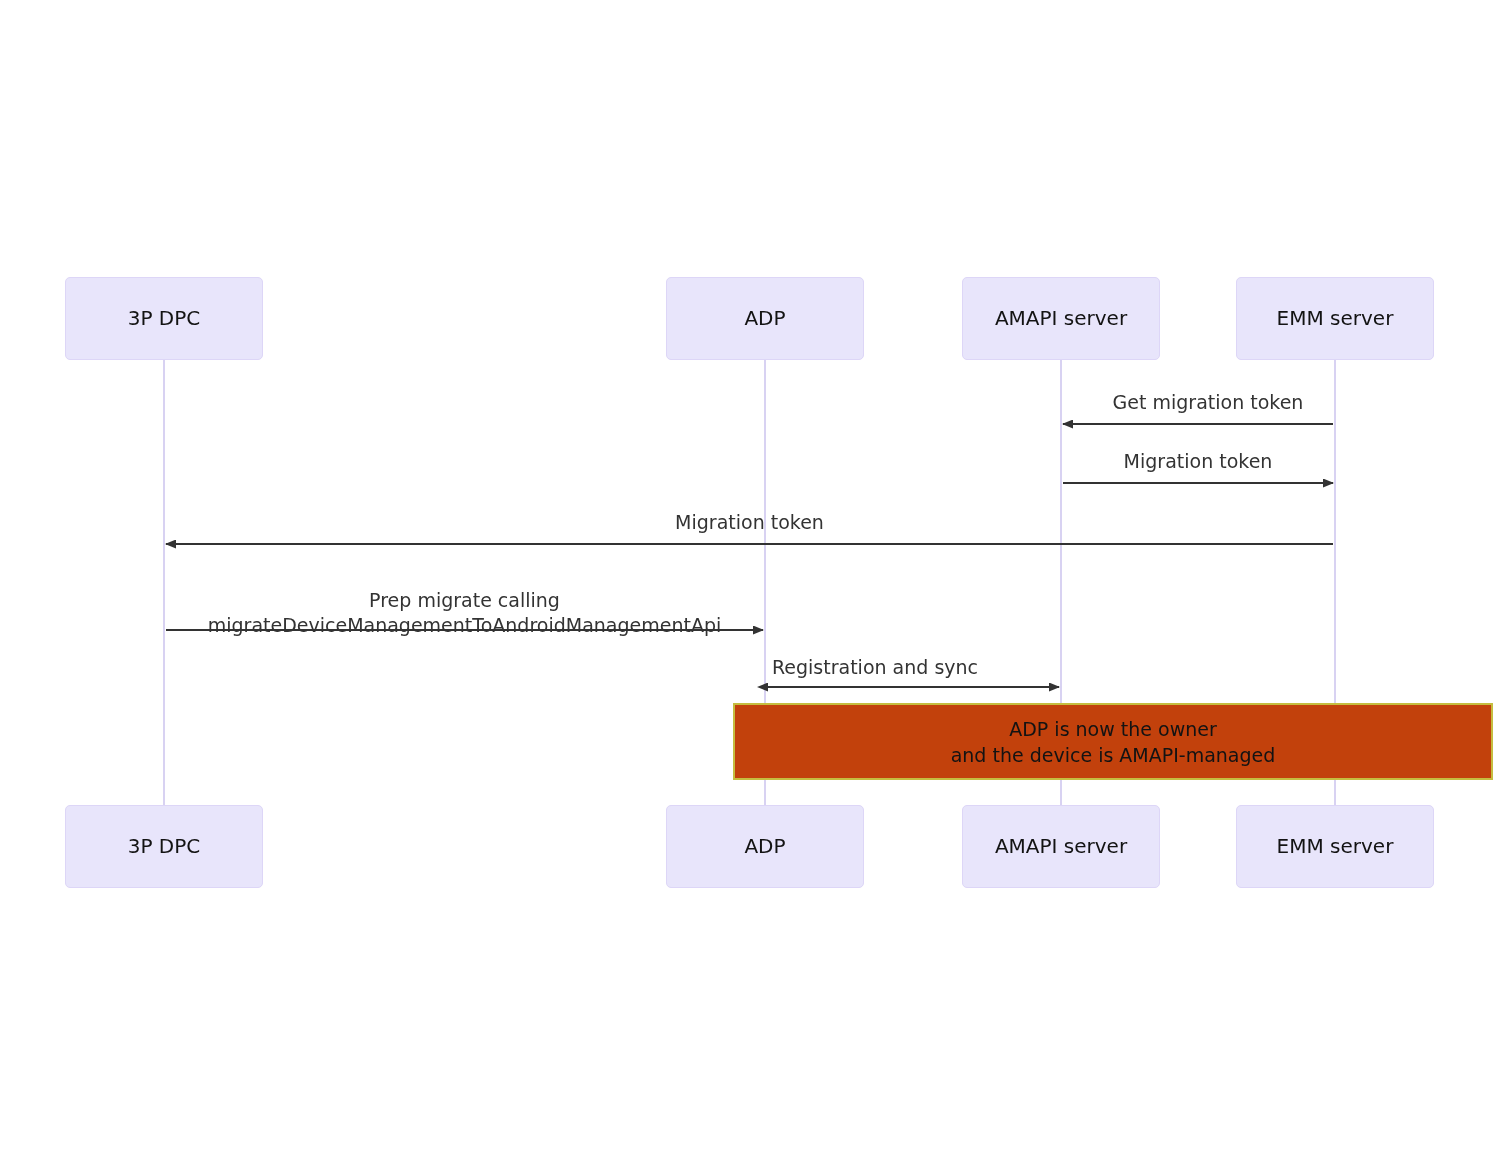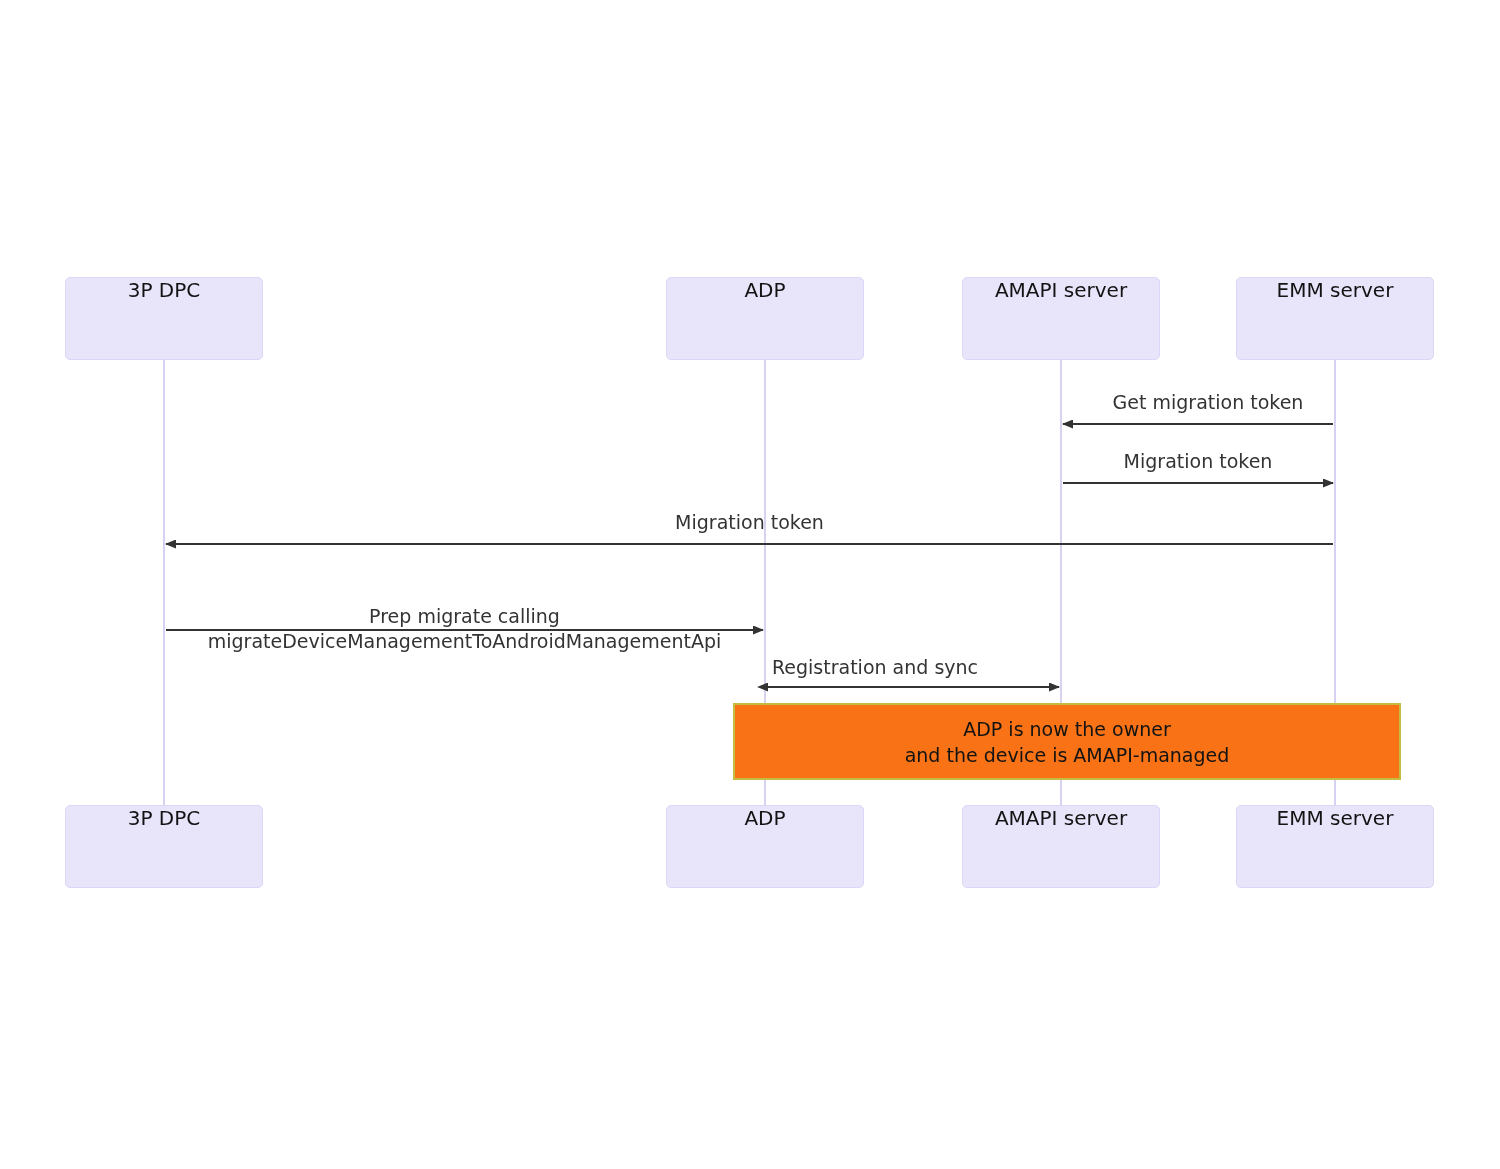--- a/index.html
+++ b/index.html
@@ -27,20 +27,21 @@
     width: 1500px;
     height: 1169px;
   }
   .participant-box {
     position: absolute;
     box-sizing: border-box;
     background: #e8e5fb;
     border: 1px solid #0f172a;
     border-radius: 5px;
     display: flex;
+    align-items: center;
     justify-content: center;
     text-align: center;
     color: #131313;
     font-size: 20px;
     line-height: 1.25;
     font-family: "DejaVu Sans", sans-serif;
   }
   .msg-label {
     position: absolute;
     text-align: center;
@@ -121,22 +122,22 @@
         <span>AMAPI server</span>
       </div>
       <div class="participant-box" style="left: 1236px; top: 805px; width: 198px; height: 83px; background: rgb(232, 229, 251); border-color: rgb(221, 214, 247);">
         <span>EMM server</span>
       </div>
     </div>
   <div id="labels-layer">
       <div class="msg-label" style="left: 1061px; width: 294px; top: 390px;">Get migration token</div>
       <div class="msg-label" style="left: 1061px; width: 274px; top: 449px;">Migration token</div>
       <div class="msg-label" style="left: 164px; width: 1171px; top: 510px;">Migration token</div>
-      <div class="msg-label" style="left: 164px; width: 601px; top: 604px;">Prep migrate calling
+      <div class="msg-label" style="left: 164px; width: 601px; top: 588px;">Prep migrate calling
 migrateDeviceManagementToAndroidManagementApi</div>
       <div class="msg-label" style="left: 727px; width: 296px; top: 655px;">Registration and sync</div>
     </div>
   <div id="notes-layer">
-      <div class="note-box" style="left: 733px; top: 703px; width: 668px; height: 77px; background: #f97316; border-color: rgb(197, 189, 63);"><span>ADP is now the owner
+      <div class="note-box" style="left: 733px; top: 703px; width: 760px; height: 77px; background: #c2410c; border-color: rgb(197, 189, 63);"><span>ADP is now the owner
 and the device is AMAPI-managed</span></div>
     </div>
 
 </div>
 
 </body></html>

